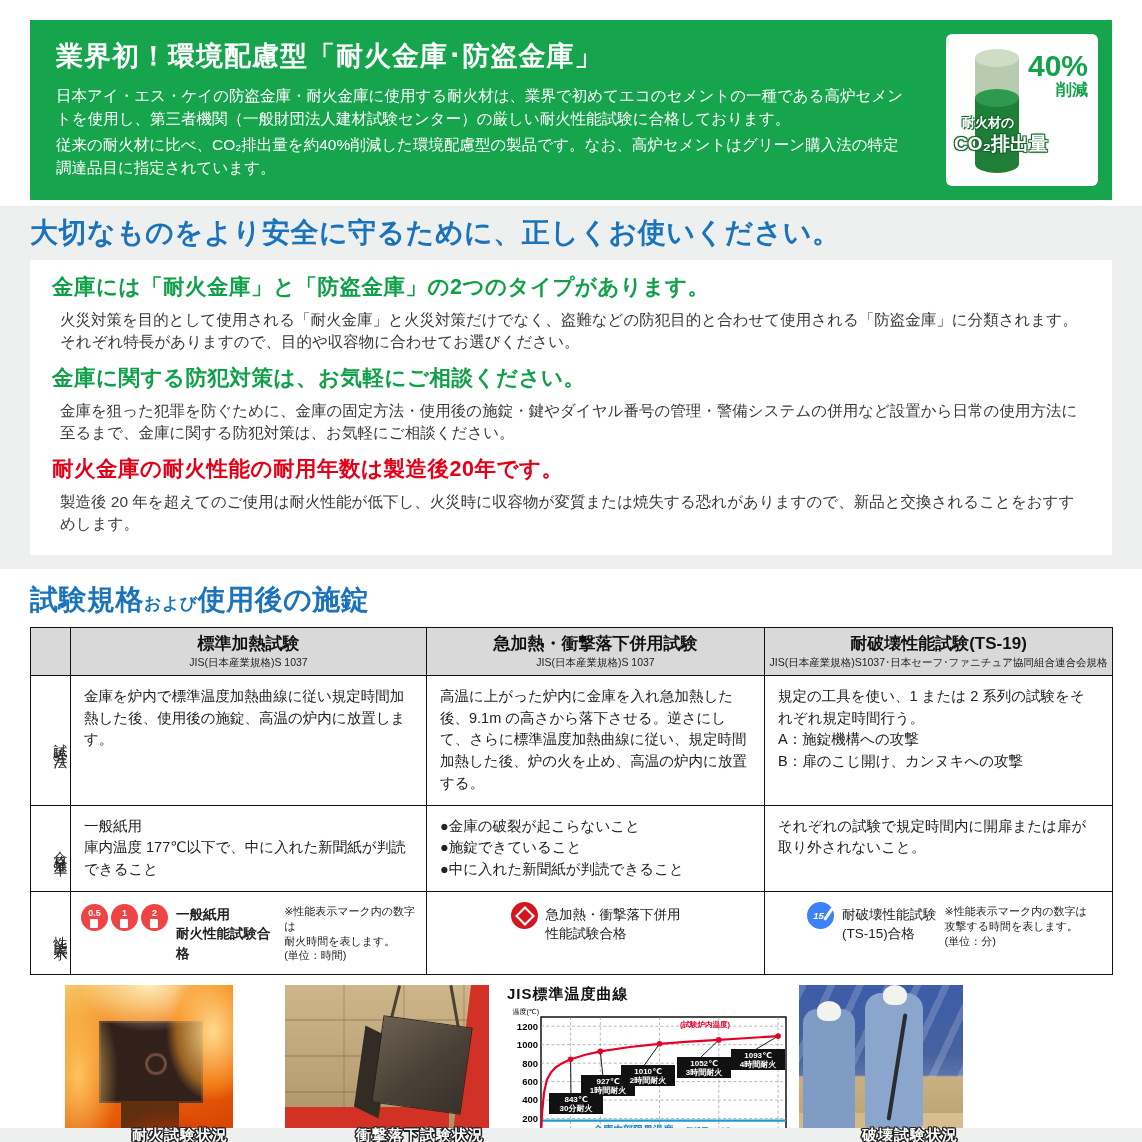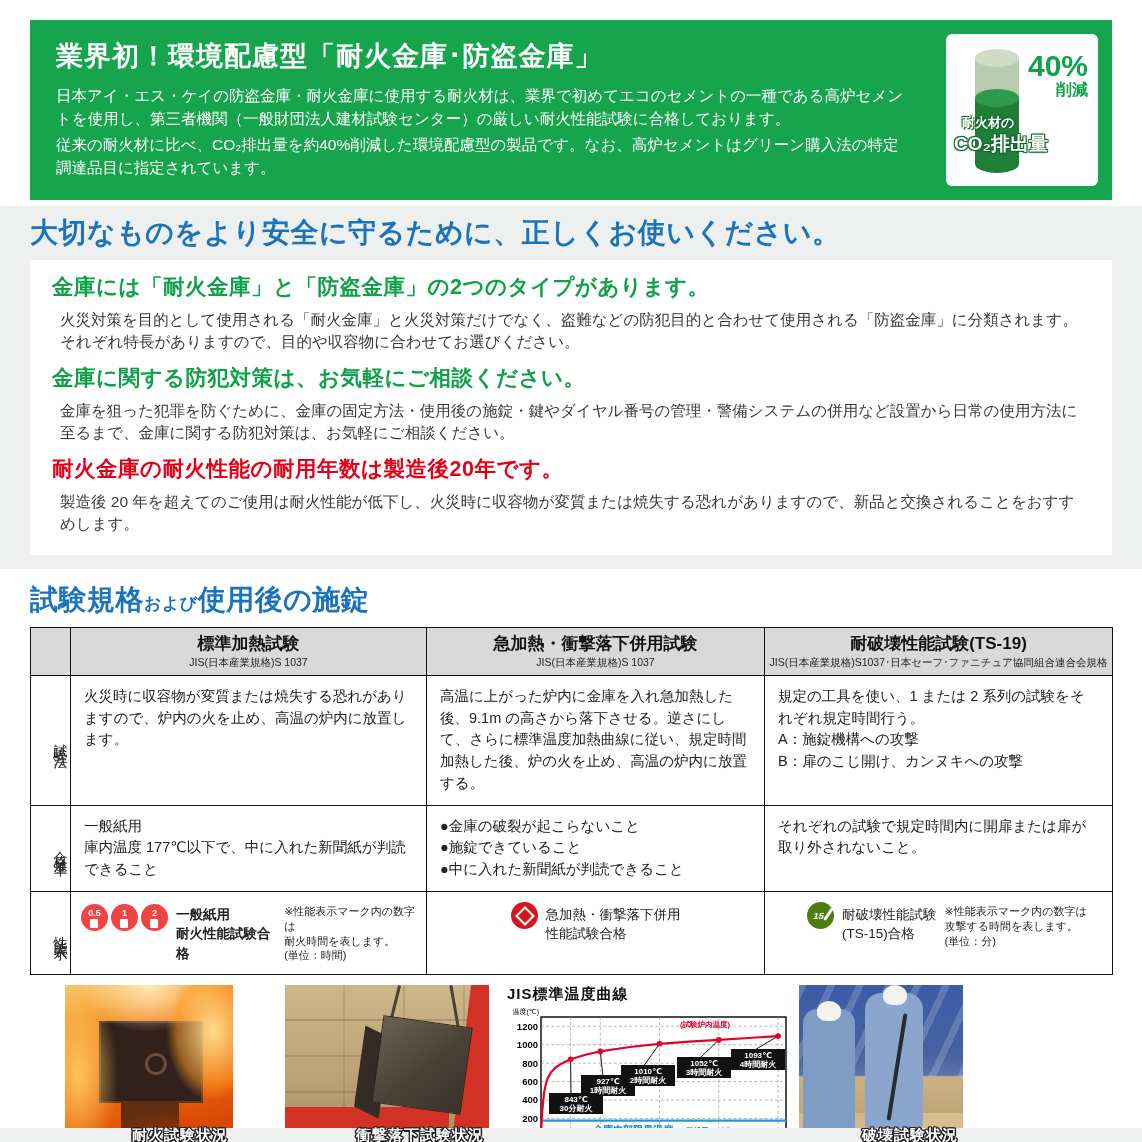--- a/index.html
+++ b/index.html
@@ -47,21 +47,21 @@
   .perf-main{font-size:13.5px;line-height:1.45;color:#222;margin-top:3px;}
   .perf-main.bold{font-weight:bold;}
   .perf-note{font-size:11px;line-height:1.35;color:#222;white-space:pre-line;margin-top:2px;}
   .marks{display:flex;gap:3px;margin-top:2px;}
   .fmark,.smark,.bmark{position:relative;width:27px;height:27px;border-radius:50%;display:inline-block;flex:none;}
   .fmark{background:#ef4444;}
   .fmark b{position:absolute;top:4px;left:0;right:0;text-align:center;color:#fff;font-size:9px;font-weight:bold;}
   .fmark i{position:absolute;bottom:3px;left:9px;width:8px;height:9px;background:#fff;border-radius:1px;}
   .smark{background:#d6161f;}
   .smark::after{content:"";position:absolute;left:7px;top:7px;width:10px;height:10px;border:2px solid #fff;transform:rotate(45deg);}
-  .bmark{background:#4d7c0f;font-style:italic;}
+  .bmark{background:#3b82f6;font-style:italic;}
   .bmark b{position:absolute;top:8px;left:2px;right:6px;text-align:center;color:#fff;font-size:9.5px;font-weight:bold;}
   .bmark::after{content:"";position:absolute;right:5px;top:5px;width:2.5px;height:14px;background:#fff;transform:rotate(35deg);border-radius:1px;}
   
   .media-row{margin:10px 30px 0;display:flex;align-items:flex-start;}
   .photo{position:relative;height:164px;overflow:hidden;flex:none;}
   .photo-cap{position:absolute;right:5px;bottom:4px;color:#fff;font-weight:bold;font-size:15px;letter-spacing:1px;z-index:5;
      text-shadow:-1.5px 0 #222,1.5px 0 #222,0 -1.5px #222,0 1.5px #222,-1px -1px #222,1px 1px #222,-1px 1px #222,1px -1px #222;}
   #photo-fire{width:168px;margin-left:35px;
      background:linear-gradient(160deg,#f8c96a 0%,#f49b33 18%,#ee7211 45%,#e35607 72%,#cf3b03 100%);}
   .fire-ov{position:absolute;inset:0;background:
@@ -167,21 +167,21 @@
         </th>
         <th>
           <span class="col-title">耐破壊性能試験(TS-19)</span>
           <span class="col-sub">JIS(日本産業規格)S1037･日本セーフ･ファニチュア協同組合連合会規格</span>
         </th>
       </tr>
     </thead>
     <tbody>
       <tr style="height:98px;">
         <td class="rowlab">試験方法</td>
-        <td class="cell">火災時に収容物が変質または焼失する恐れがありますので、炉内の火を止め、高温の炉内に放置します。</td>
+        <td class="cell">金庫を炉内で標準温度加熱曲線に従い規定時間加熱した後、使用後の施錠、高温の炉内に放置します。</td>
         <td class="cell">高温に上がった炉内に金庫を入れ急加熱した後、9.1m の高さから落下させる。逆さにして、さらに標準温度加熱曲線に従い、規定時間加熱した後、炉の火を止め、高温の炉内に放置する。</td>
         <td class="cell">規定の工具を使い、1 または 2 系列の試験をそれぞれ規定時間行う。
 A：施錠機構への攻撃
 B：扉のこじ開け、カンヌキへの攻撃</td>
       </tr>
       <tr style="height:80px;">
         <td class="rowlab">合格基準</td>
         <td class="cell">一般紙用
 庫内温度 177℃以下で、中に入れた新聞紙が判読できること</td>
         <td class="cell">●金庫の破裂が起こらないこと

